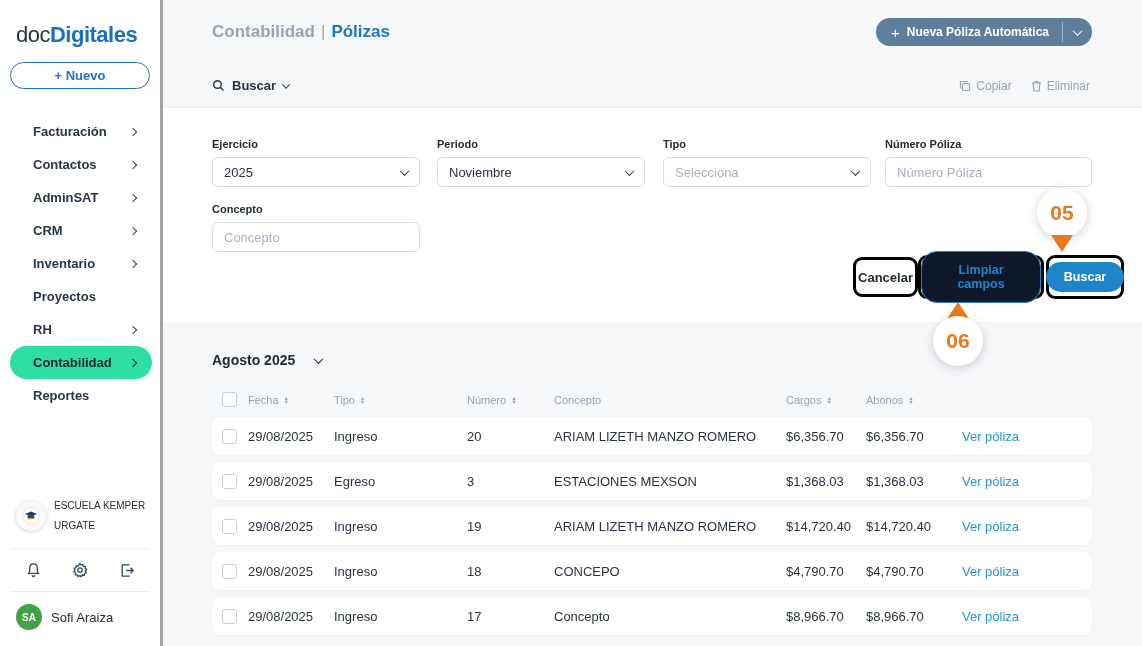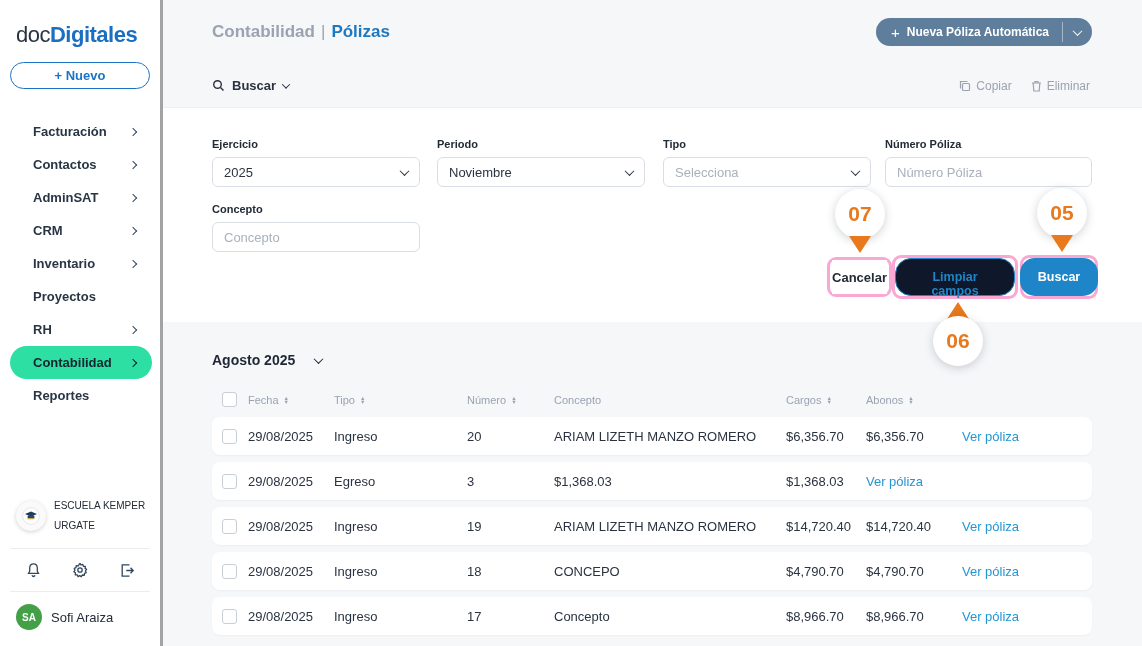--- a/index.html
+++ b/index.html
@@ -57,21 +57,21 @@
   .control { height:30px; border:1px solid #D9DEE5; border-radius:6px; background:#fff; display:flex; align-items:center; justify-content:space-between; padding:0 11px; font-size:13px; color:#2A3340; cursor:pointer; }
   .control.placeholder { color:#A9B1BC; }
   .control .chev-d { border-color:#2A3340; }
   .text-input { width:100%; height:30px; border:1px solid #D9DEE5; border-radius:6px; padding:0 11px; font-size:13px; color:#2A3340; font-family:inherit; outline:none; }
   .text-input::placeholder { color:#A9B1BC; }
 
   .f-ejercicio { left:49px; top:30px; } .f-periodo { left:274px; top:30px; }
   .f-tipo { left:500px; top:30px; } .f-numero { left:722px; top:30px; width:207px; }
   .f-concepto { left:49px; top:95px; }
 
-  .ann-box { position:absolute; border:3px solid #f9a8d4; border-radius:9px; display:flex; justify-content:center; background:transparent; }
+  .ann-box { position:absolute; border:3px solid #000000; border-radius:9px; display:flex; align-items:center; justify-content:center; background:transparent;margin-left:26px; }
   .ab-cancel { left:664px; top:149px; width:65px; height:40px; }
   .ab-limpiar { left:729px; top:147px; width:126px; height:44px; }
   .ab-buscar { left:857px; top:147px; width:78px; height:44px; }
   .btn-cancel { background:#fff; border:none; font-size:13px; font-weight:700; color:#232B36; cursor:pointer; font-family:inherit; }
   .btn-outline { background:#0f172a; border:1.5px solid #1E86C8; border-radius:16px; color:#1E86C8; font-size:12.5px; font-weight:700; padding:11px 17px; cursor:pointer; font-family:inherit; }
   .btn-fill { background:#1E86C8; border:none; border-radius:15px; color:#fff; font-size:12.5px; font-weight:700; padding:8px 18px; cursor:pointer; font-family:inherit; }
 
   .marker { position:absolute; display:flex; flex-direction:column; align-items:center; z-index:8; }
   .marker .circle { width:50px; height:50px; border-radius:50%; background:#fff; box-shadow:0 2px 10px rgba(40,50,60,.22);
     display:flex; align-items:center; justify-content:center; color:#E8791D; font-size:21px; font-weight:700; }
@@ -265,24 +265,20 @@
         <button class="btn-cancel">Cancelar</button>
       </div>
       <div class="ann-box ab-limpiar">
         <button class="btn-outline">Limpiar campos</button>
       </div>
       <div class="ann-box ab-buscar">
         <button class="btn-fill">Buscar</button>
       </div>
     </div>
 
-    <div class="marker mk-07">
-      <span class="circle">07</span>
-      <span class="tri-down"></span>
-    </div>
     <div class="marker mk-05">
       <span class="circle">05</span>
       <span class="tri-down"></span>
     </div>
     <div class="marker mk-06">
       <span class="tri-up"></span>
       <span class="circle">06</span>
     </div>
 
     <div class="table-area">
@@ -327,20 +323,21 @@
         <span>ARIAM LIZETH MANZO ROMERO</span>
         <span>$6,356.70</span>
         <span>$6,356.70</span>
         <span class="link">Ver póliza</span>
       </div>
       <div class="grid-row trow">
         <span class="checkbox"></span>
         <span>29/08/2025</span>
         <span>Egreso</span>
         <span>3</span>
+        <span>ESTACIONES MEXSON</span>
         <span>$1,368.03</span>
         <span>$1,368.03</span>
         <span class="link">Ver póliza</span>
       </div>
       <div class="grid-row trow">
         <span class="checkbox"></span>
         <span>29/08/2025</span>
         <span>Ingreso</span>
         <span>19</span>
         <span>ARIAM LIZETH MANZO ROMERO</span>

